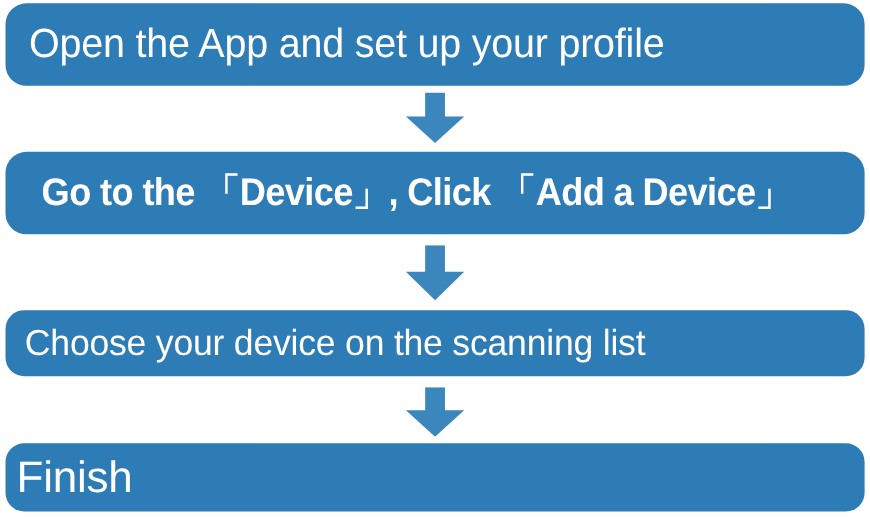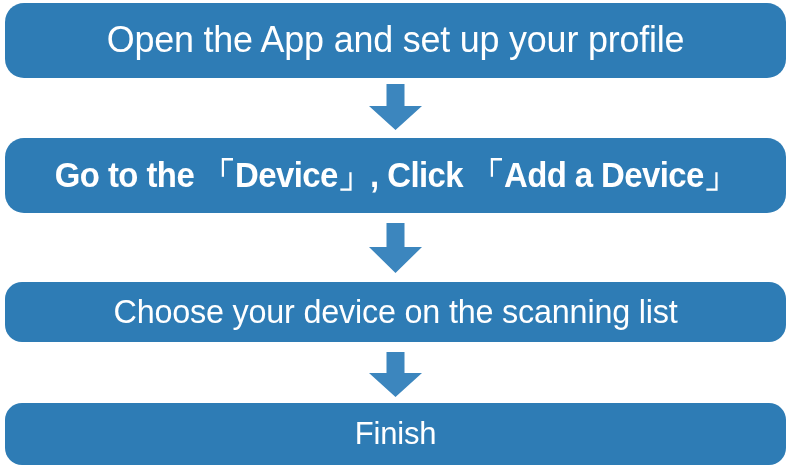--- a/index.html
+++ b/index.html
@@ -25,21 +25,21 @@
     position: absolute;
     left: 5px;
     width: 781px;
     box-sizing: border-box;
     background: #2e7cb5;
     border-radius: 19px;
     display: flex;
     align-items: center;
     justify-content: center;
     color: #ffffff;
-    text-align: center;
+    text-align: left;
     padding: 0 10px;
     line-height: 1.05;
     white-space: nowrap;
   }
   .step-box .step-label {
     display: block;
     width: 100%;
   }
 
   
@@ -78,21 +78,21 @@
     letter-spacing: -0.2px;
     transform: scaleX(0.98);
   }
 
   .box-4 {
     top: 403px;
     height: 62px;
     border-radius: 17px;
   }
   .box-4 .step-label {
-    font-size: 31px;
+    font-size: 40px;
     font-weight: 400;
     letter-spacing: -0.2px;
   }
 
   
   .flow-arrow {
     position: absolute;
     left: 369px;
     width: 53px;
   }

